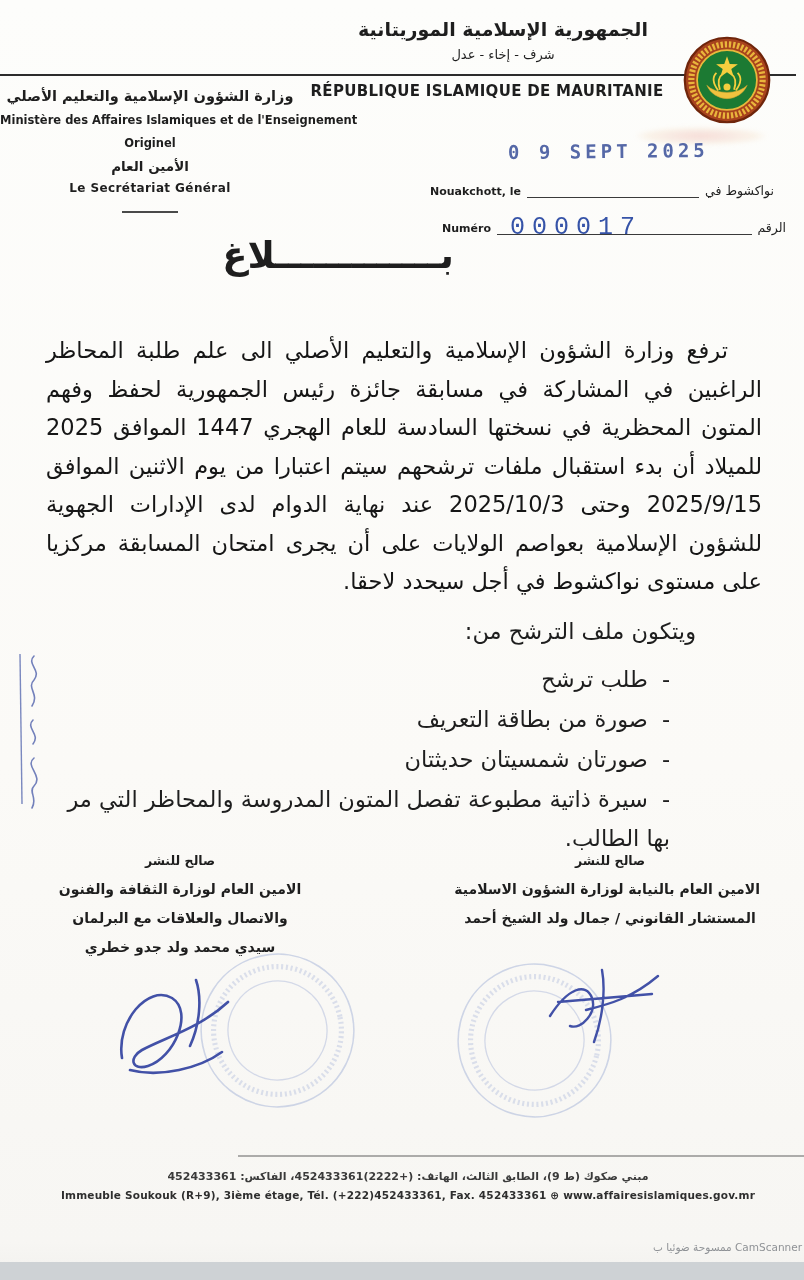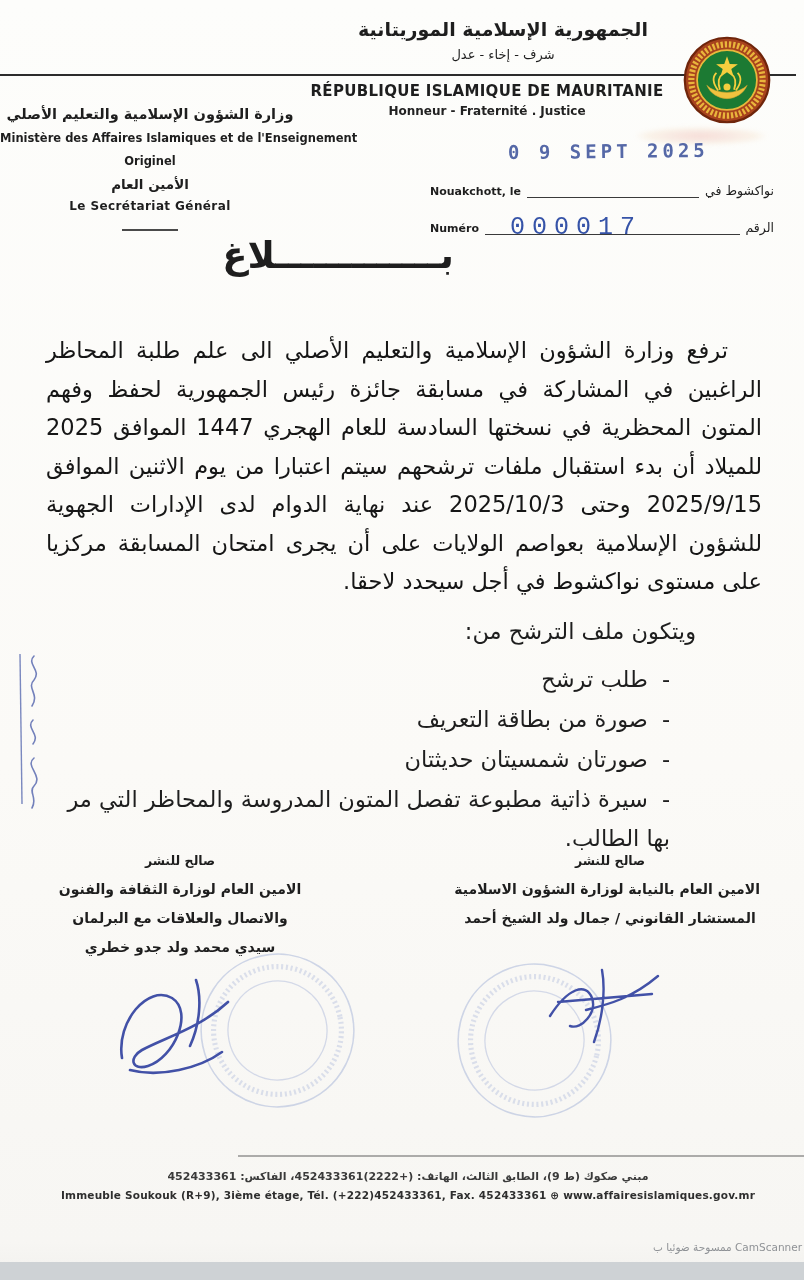--- a/index.html
+++ b/index.html
@@ -15,34 +15,34 @@
   .hdr-ar-title{top:18px;left:203px;width:600px;text-align:center;font-size:19px;font-weight:bold;direction:rtl;}
   .hdr-ar-motto{top:47px;left:203px;width:600px;text-align:center;font-size:13px;direction:rtl;}
   .hdr-rule{top:74px;left:0;width:796px;height:2px;background:#2c2c2c;}
   .hdr-fr-title{top:82px;left:187px;width:600px;text-align:center;font-size:15px;font-weight:bold;letter-spacing:.3px;}
   .hdr-fr-motto{top:104px;left:187px;width:600px;text-align:center;font-size:12px;font-weight:bold;color:#222;}
   .emblem{top:34px;left:683px;width:88px;height:92px;}
   .smudge{top:127px;left:636px;width:130px;height:18px;border-radius:50%;
     background:radial-gradient(ellipse at center,rgba(235,160,150,.35),rgba(235,180,120,.12) 60%,transparent 75%);
     filter:blur(2px);}
   
-  .lh{top:106px;left:0;width:300px;text-align:center;}
+  .lh{top:88px;left:0;width:300px;text-align:center;}
   .lh .ar1{font-size:14.5px;font-weight:bold;direction:rtl;margin-bottom:9px;}
   .lh .fr1{font-size:11.5px;font-weight:bold;white-space:nowrap;}
   .lh .fr2{font-size:11.5px;font-weight:bold;margin-top:9px;}
   .lh .ar2{font-size:13.5px;font-weight:bold;direction:rtl;margin-top:8px;}
   .lh .fr3{font-size:12px;font-weight:bold;letter-spacing:.4px;margin-top:7px;}
   .lh .dash{width:56px;border-top:2px solid #4a4a4a;margin:16px auto 0;}
   
   .ref-row{display:flex;align-items:flex-end;gap:6px;margin-top:23px;}
   .ref-row .lbl-fr{font-size:11px;font-weight:bold;white-space:nowrap;}
   .ref-row .line{flex:1;border-bottom:1.3px solid #3a3a3a;height:12px;}
   .ref-row .lbl-ar{font-size:12.5px;direction:rtl;white-space:nowrap;}
   .ref1{top:160px;left:430px;width:344px;}
-  .ref2{top:197px;left:430px;width:344px;justify-content:center;}
+  .ref2{top:197px;left:442px;width:344px;justify-content:center;}
   .date-stamp{top:140px;left:508px;font-family:"DejaVu Sans Mono","Liberation Mono",monospace;
     font-size:19px;font-weight:bold;color:#44599f;letter-spacing:4px;transform:rotate(-.6deg);opacity:.9;}
   .num-stamp{top:213px;left:510px;font-family:Liberation Mono, monospace;
     font-size:25px;color:#2c4ba4;letter-spacing:7px;opacity:.95;}
   
   .c-title{top:234px;left:188px;width:300px;text-align:center;font-size:37px;font-weight:bold;direction:rtl;}
   .c-sub{top:288px;left:195px;width:300px;text-align:center;font-size:20.5px;direction:rtl;}
   .c-body{top:331px;left:46px;width:716px;direction:rtl;text-align:justify;
     font-size:22.5px;line-height:38.5px;text-indent:34px;color:#161616;}
   .c-intro{top:618px;left:46px;width:716px;direction:rtl;font-size:22.5px;padding-right:66px;box-sizing:border-box;}
@@ -69,21 +69,20 @@
 </style>
 </head>
 <body>
 
 <div class="page">
 
   <div class="abs hdr-ar-title">الجمهورية الإسلامية الموريتانية</div>
   <div class="abs hdr-ar-motto">شرف - إخاء - عدل</div>
   <div class="abs hdr-rule"></div>
   <div class="abs hdr-fr-title">RÉPUBLIQUE ISLAMIQUE DE MAURITANIE</div>
-  <div class="abs hdr-fr-motto">Honneur - Fraternité . Justice</div>
 
   <svg class="abs emblem" viewBox="0 0 100 100">
     <circle cx="50" cy="50" r="48" fill="#a8431d" stroke="#6f250b" stroke-width="2.5"></circle>
     <circle cx="50" cy="50" r="40.5" fill="none" stroke="#f0c23f" stroke-width="7" stroke-dasharray="2.6 2.1" opacity=".9"></circle>
     <circle cx="50" cy="50" r="34" fill="#1c7a33" stroke="#e8b93c" stroke-width="2"></circle>
     <polygon fill="#f5ce3e" points="50,23 53.1,31.8 62.4,32 54.9,37.6 57.6,46.5 50,41.2 42.4,46.5 45.1,37.6 37.6,32 46.9,31.8"></polygon>
     <path d="M27,56 A25,25 0 0 0 73,56 A27,17 0 0 1 27,56 Z" fill="#f0c23f" stroke="#caa22d" stroke-width=".6"></path>
     <path d="M40,62 C34,54 33,47 38,42 M42,61 C39,52 41,46 45,43 M60,62 C66,54 67,47 62,42 M58,61 C61,52 59,46 55,43" stroke="#f5ce3e" stroke-width="2" fill="none"></path>
     <circle cx="50" cy="58" r="4" fill="#f5ce3e"></circle>
   </svg>

